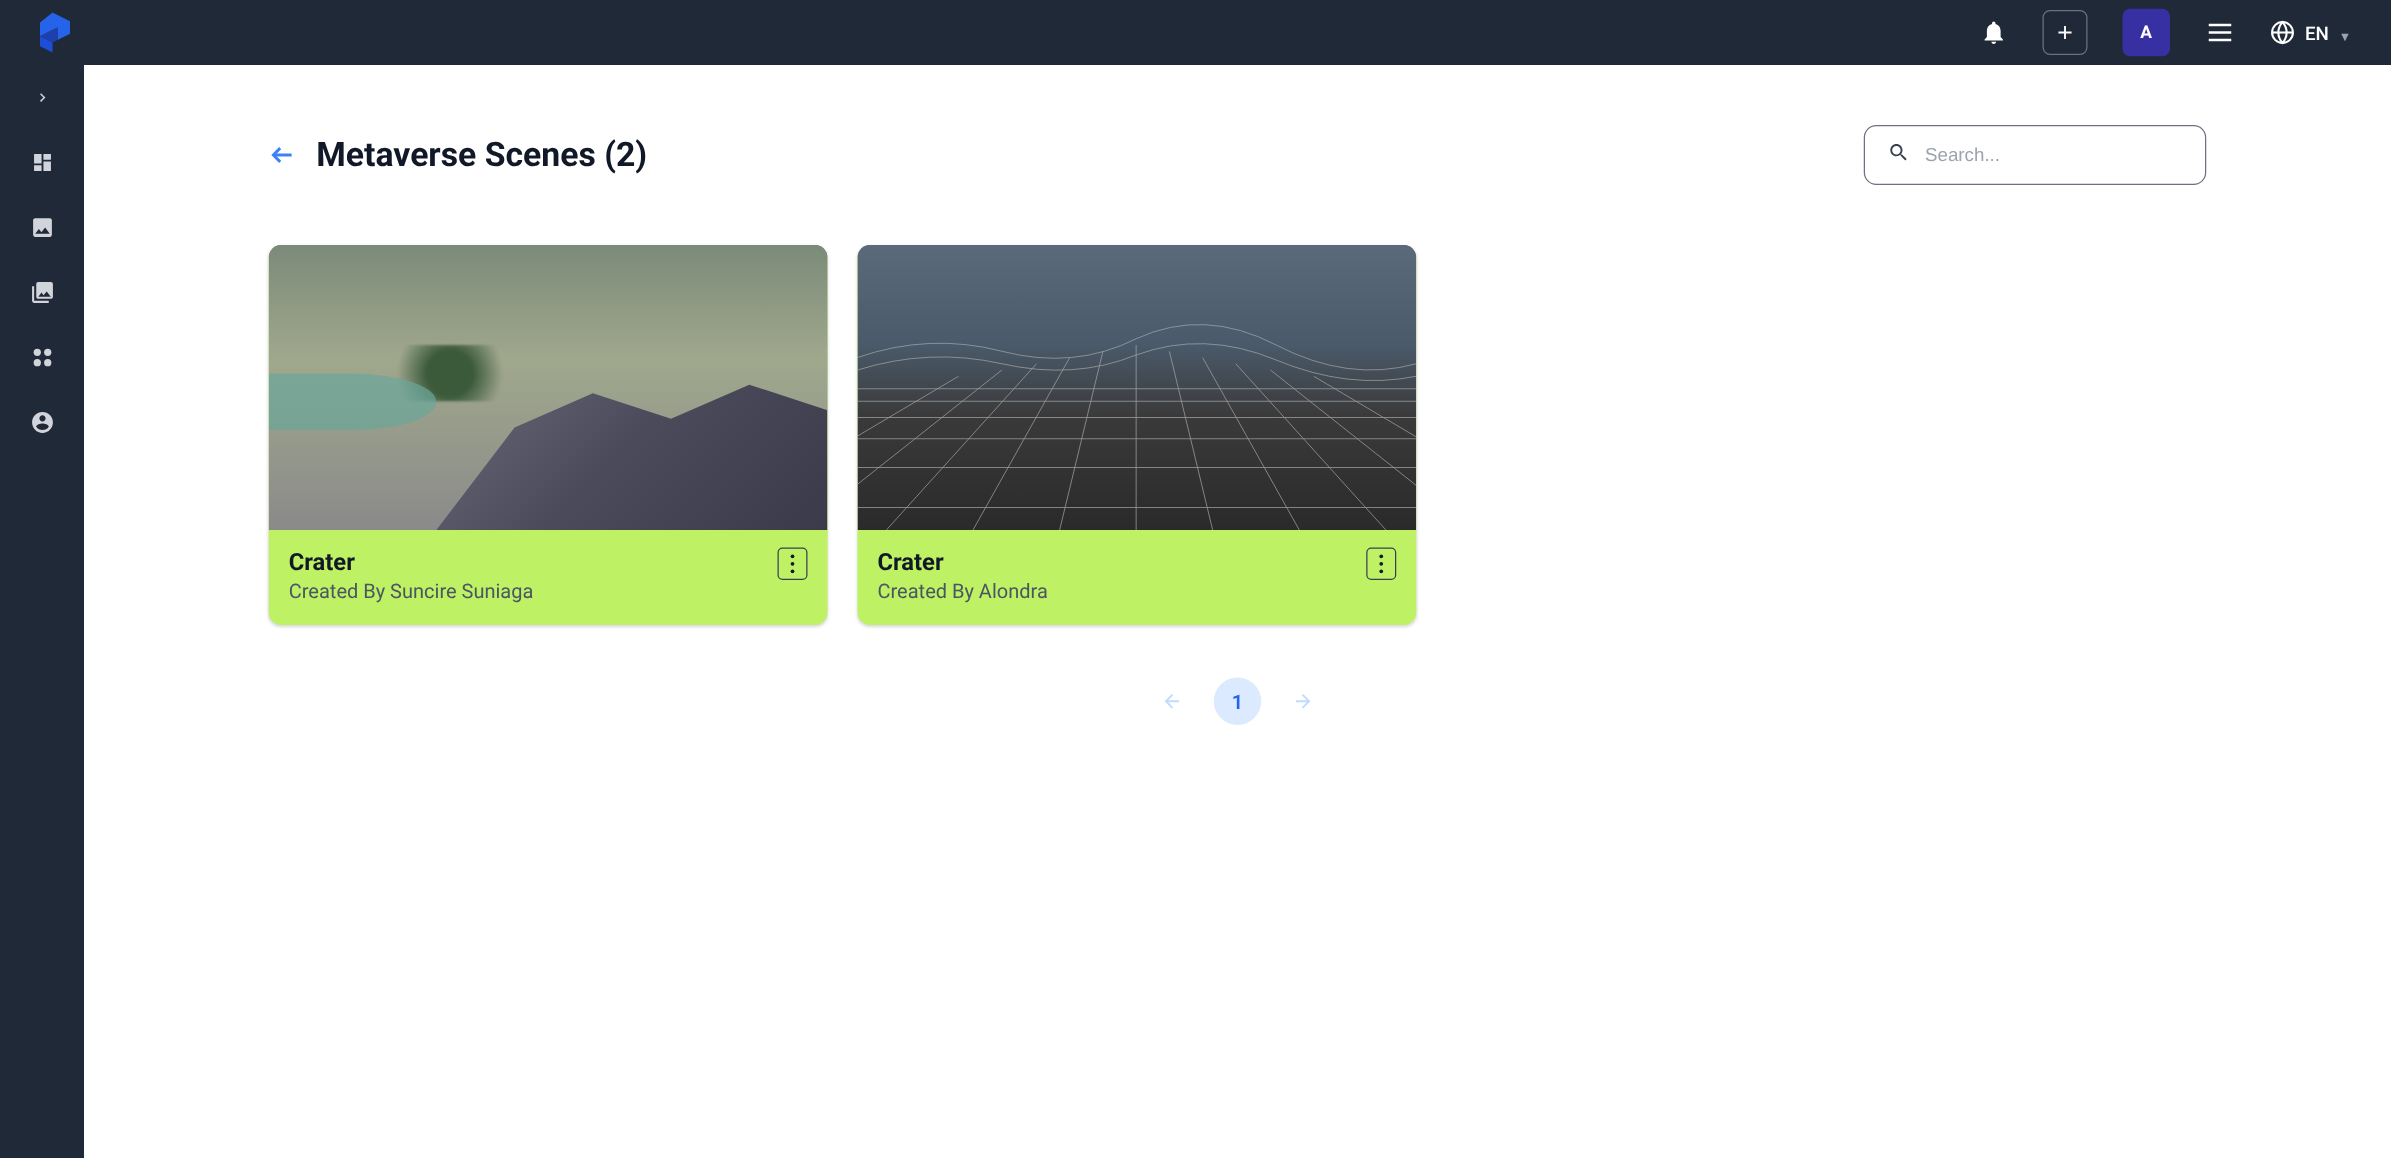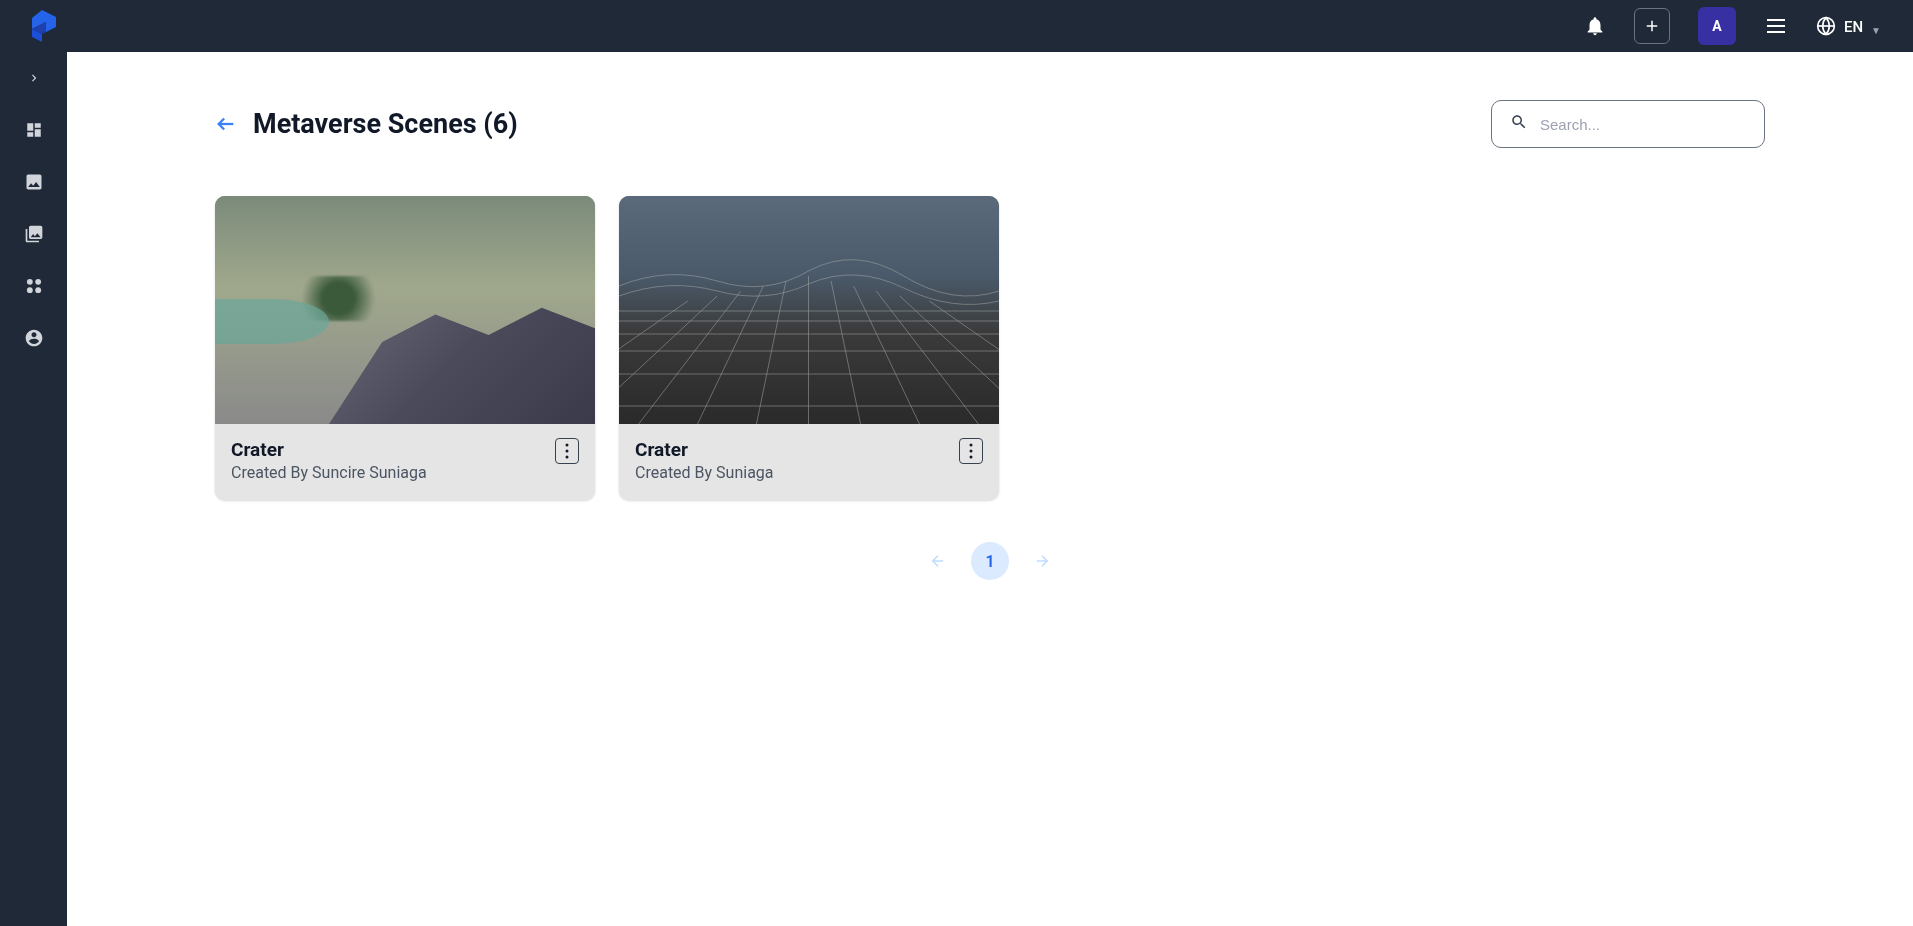--- a/index.html
+++ b/index.html
@@ -156,22 +156,22 @@
       color: #374151;
     }
     
     
     .card-grid {
       display: flex;
       gap: 24px;
       flex-wrap: wrap;
     }
     .card {
-      width: 380px;
-      background: #e5e5e5;
+      width: 447px;
+      background: #bef264;
       border-radius: 10px;
       overflow: hidden;
       box-shadow: 0 1px 3px rgba(0,0,0,0.1), 0 1px 2px rgba(0,0,0,0.06);
       cursor: pointer;
     }
     .card-image {
       width: 100%;
       height: 228px;
       background: #6b7280;
       overflow: hidden;
@@ -370,21 +370,21 @@
 
 <main class="main">
   <div class="page-header">
     <div class="title-group">
       <div class="back-arrow">
         <svg width="22" height="22" viewBox="0 0 24 24" fill="none" stroke="currentColor" stroke-width="2.5">
           <line x1="20" y1="12" x2="4" y2="12"></line>
           <polyline points="10 18 4 12 10 6"></polyline>
         </svg>
       </div>
-      <h1 class="page-title">Metaverse Scenes (6)</h1>
+      <h1 class="page-title">Metaverse Scenes (2)</h1>
     </div>
     <div class="search-box">
       <span class="search-icon-c">
         <svg width="18" height="18" viewBox="0 0 24 24" fill="currentColor">
           <path d="M15.5 14h-.79l-.28-.27C15.41 12.59 16 11.11 16 9.5 16 5.91 13.09 3 9.5 3S3 5.91 3 9.5 5.91 16 9.5 16c1.61 0 3.09-.59 4.23-1.57l.27.28v.79l5 4.99L20.49 19l-4.99-5zm-6 0C7.01 14 5 11.99 5 9.5S7.01 5 9.5 5 14 7.01 14 9.5 11.99 14 9.5 14z"></path>
         </svg>
       </span>
       <input type="text" placeholder="Search..." style="">
     </div>
   </div>
@@ -435,21 +435,21 @@
               <line x1="286" y1="100" x2="426" y2="228"></line>
               <line x1="70" y1="105" x2="-110" y2="228"></line>
               <line x1="316" y1="105" x2="496" y2="228"></line>
             </g>
           </svg>
         </div>
       </div>
       <div class="card-body">
         <div class="card-info">
           <div class="card-title">Crater</div>
-          <div class="card-sub">Created By Suniaga</div>
+          <div class="card-sub">Created By Alondra</div>
         </div>
         <div class="card-menu">
           <svg width="4" height="16" viewBox="0 0 4 16" fill="currentColor">
             <circle cx="2" cy="2" r="1.5"></circle>
             <circle cx="2" cy="8" r="1.5"></circle>
             <circle cx="2" cy="14" r="1.5"></circle>
           </svg>
         </div>
       </div>
     </div>

